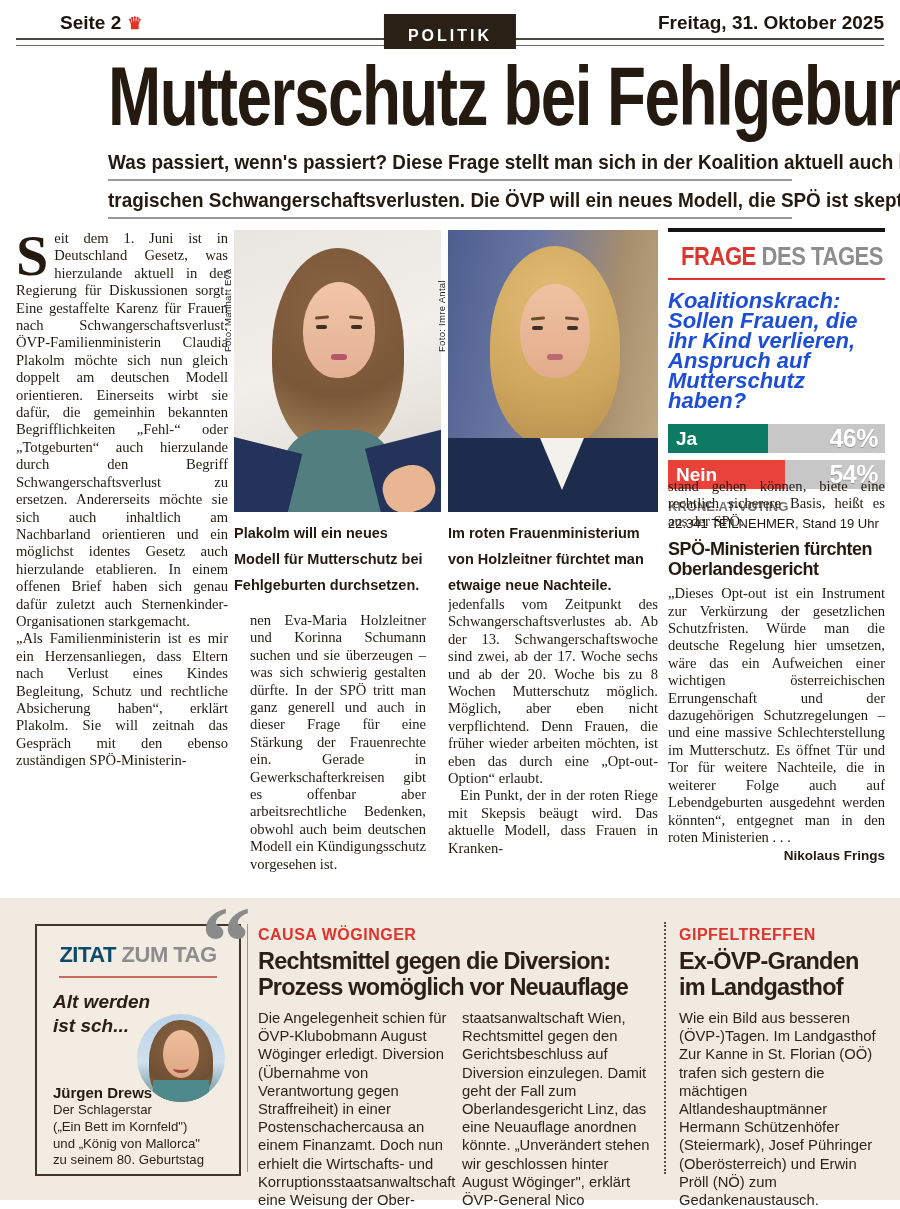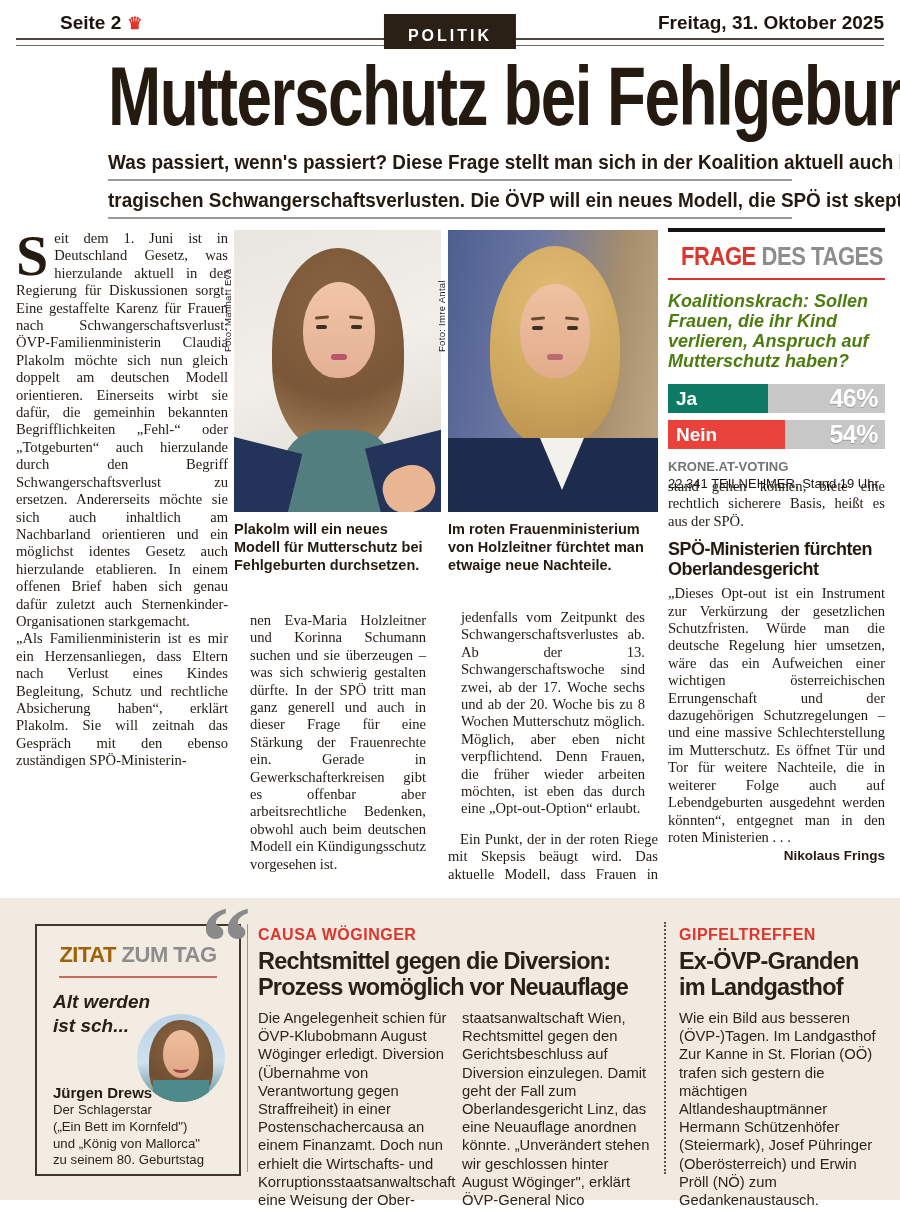--- a/index.html
+++ b/index.html
@@ -41,21 +41,21 @@
           color:#241a10;margin-top:1px;}
 
   
   .photo{position:absolute;overflow:hidden;background:#ddd;}
   .photo1{left:234px;top:230px;width:207px;height:282px;}
   .photo2{left:448px;top:230px;width:210px;height:282px;}
   .vcred{position:absolute;font-size:9.5px;color:#1c1c1c;background:transparent;
          writing-mode:vertical-rl;transform:rotate(180deg);letter-spacing:0.3px;}
   .cred1{left:222px;top:232px;height:120px;}
   .cred2{left:436px;top:232px;height:120px;}
-  .caption{position:absolute;font-weight:bold;font-size:14.5px;line-height:18px;color:#241a10;}
+  .caption{position:absolute;font-weight:bold;font-size:14.5px;line-height:26px;color:#241a10;}
   .cap1{left:234px;top:520px;width:202px;}
   .cap2{left:448px;top:520px;width:208px;}
 
   
   .ph-bg,.ph-hair,.ph-face,.ph-torso,.ph-blazerL,.ph-blazerR,.ph-hand,.ph-blouse,.ph-vneck{position:absolute;}
   .p1-bg{inset:0;background:linear-gradient(160deg,#e9e6e1 0%,#f2efeb 45%,#d9d3ca 100%);}
   .p1-hair{left:38px;top:18px;width:132px;height:205px;border-radius:52% 52% 46% 46%;
            background:radial-gradient(circle at 50% 30%,#8a6544 0%,#7a5738 55%,#a9885f 100%);}
   .p1-face{left:69px;top:52px;width:72px;height:96px;border-radius:50% 50% 46% 46%;
            background:linear-gradient(180deg,#f0c6a6,#e4b093);}
@@ -76,36 +76,36 @@
             border-right:22px solid transparent;border-top:52px solid #f3f1ec;}
 
   
   .poll{position:absolute;left:668px;top:228px;width:217px;}
   .poll-topbar{height:4px;background:#141414;margin-bottom:10px;}
   .poll-title{text-align:center;font-weight:bold;font-size:25px;letter-spacing:-0.5px;
               transform:scaleX(0.88);transform-origin:center;white-space:nowrap;}
   .poll-title .red{color:#dd342c;}
   .poll-title .gray{color:#8d8d8d;}
   .poll-redline{height:2px;background:#dd342c;margin:7px 0 11px;}
-  .poll-q{font-weight:bold;font-style:italic;font-size:18px;line-height:20px;color:#4d7c0f;margin-bottom:13px;}
+  .poll-q{font-weight:bold;font-style:italic;font-size:22px;line-height:20px;color:#1d4ed8;margin-bottom:13px;}
   .bar{position:relative;height:29px;background:#c7c7c7;margin-bottom:7px;overflow:hidden;}
   .bar-fill{position:absolute;left:0;top:0;bottom:0;}
   .bar-label{position:absolute;left:8px;top:0;line-height:29px;color:#fff;font-weight:bold;font-size:19px;z-index:2;}
   .bar-pct{position:absolute;right:7px;top:0;line-height:29px;color:#fff;font-weight:bold;font-size:25px;
            letter-spacing:-0.5px;text-shadow:0 1px 1px rgba(0,0,0,0.25);z-index:2;}
   .poll-src{font-weight:bold;font-size:13px;margin-top:10px;color:#737373;}
   .poll-meta{font-size:13px;color:#1d140d;margin-top:2px;}
 
   
   .bottom{position:absolute;left:0;right:0;top:898px;height:302px;background:#f1eae1;}
   .zitat{position:absolute;left:35px;top:26px;width:202px;height:248px;border:2px solid #42352a;background:#f2ece3;}
   .zitat-qmark{position:absolute;right:-12px;top:-34px;font-family:"Liberation Serif",serif;font-weight:bold;
                font-size:100px;color:#8a8a8a;line-height:1;}
   .zitat-kicker{margin-top:16px;text-align:center;font-weight:bold;font-size:22px;letter-spacing:-0.5px;}
-  .zitat-kicker .red{color:#a16207;}
+  .zitat-kicker .red{color:#0c4a6e;}
   .zitat-kicker .gray{color:#8d8d8d;}
   .zitat-redline{height:1.5px;background:#c96b62;margin:8px 22px 12px;}
   .zitat-quote{font-weight:bold;font-style:italic;font-size:19px;line-height:24px;color:#2b2016;
                padding:0 0 0 16px;width:120px;}
   .zitat-pic{position:absolute;right:14px;top:88px;width:88px;height:88px;border-radius:50%;overflow:hidden;
              background:linear-gradient(180deg,#bcd3e8 0%,#cfe0ee 55%,#5d8f91 100%);}
   .jd-hair{position:absolute;left:12px;top:6px;width:64px;height:84px;border-radius:48% 48% 40% 40%;
            background:radial-gradient(circle at 50% 30%,#8a6544 0%,#6f4f33 60%,#9a7a50 100%);}
   .jd-face{position:absolute;left:26px;top:16px;width:36px;height:48px;border-radius:50%;
            background:linear-gradient(180deg,#eebf9c,#dfa786);}
@@ -177,21 +177,21 @@
   </div>
   <div class="vcred cred2">Foto: Imre Antal</div>
 
   <div class="caption cap1">Plakolm will ein neues Modell für Mutterschutz bei Fehlgeburten durchsetzen.</div>
   <div class="caption cap2">Im roten Frauenministerium von Holzleitner fürchtet man etwaige neue Nachteile.</div>
 
   <div class="col col2txt bodytext">
     <p style="margin:16px">nen Eva-Maria Holzleitner und Korinna Schumann suchen und sie überzeugen – was sich schwierig gestalten dürfte. In der SPÖ tritt man ganz generell und auch in dieser Frage für eine Stärkung der Frauenrechte ein. Gerade in Gewerkschafterkreisen gibt es offenbar aber arbeitsrechtliche Bedenken, obwohl auch beim deutschen Modell ein Kündigungsschutz vorgesehen ist.</p>
   </div>
   <div class="col col3txt bodytext">
-    <p style="margin:13px">jedenfalls vom Zeitpunkt des Schwangerschaftsverlustes ab. Ab der 13. Schwangerschaftswoche sind zwei, ab der 17. Woche sechs und ab der 20. Woche bis zu 8 Wochen Mutterschutz möglich. Möglich, aber eben nicht verpflichtend. Denn Frauen, die früher wieder arbeiten möchten, ist eben das durch eine „Opt-out-Option“ erlaubt.</p>
+    <p style="margin:0">jedenfalls vom Zeitpunkt des Schwangerschaftsverlustes ab. Ab der 13. Schwangerschaftswoche sind zwei, ab der 17. Woche sechs und ab der 20. Woche bis zu 8 Wochen Mutterschutz möglich. Möglich, aber eben nicht verpflichtend. Denn Frauen, die früher wieder arbeiten möchten, ist eben das durch eine „Opt-out-Option“ erlaubt.</p>
     <p class="p-indent" style="margin:0">Ein Punkt, der in der roten Riege mit Skepsis beäugt wird. Das aktuelle Modell, dass Frauen in Kranken-</p>
   </div>
 
   <div class="poll">
     <div class="poll-topbar"></div>
     <div class="poll-title"><span class="red">FRAGE</span><span class="gray"> DES TAGES</span></div>
     <div class="poll-redline"></div>
     <div class="poll-q">Koalitionskrach: Sollen Frauen, die ihr Kind verlieren, Anspruch auf Mutterschutz haben?</div>
     <div class="bar">
       <div class="bar-fill" style="width: 46%; background: rgb(13, 122, 99);"></div>

